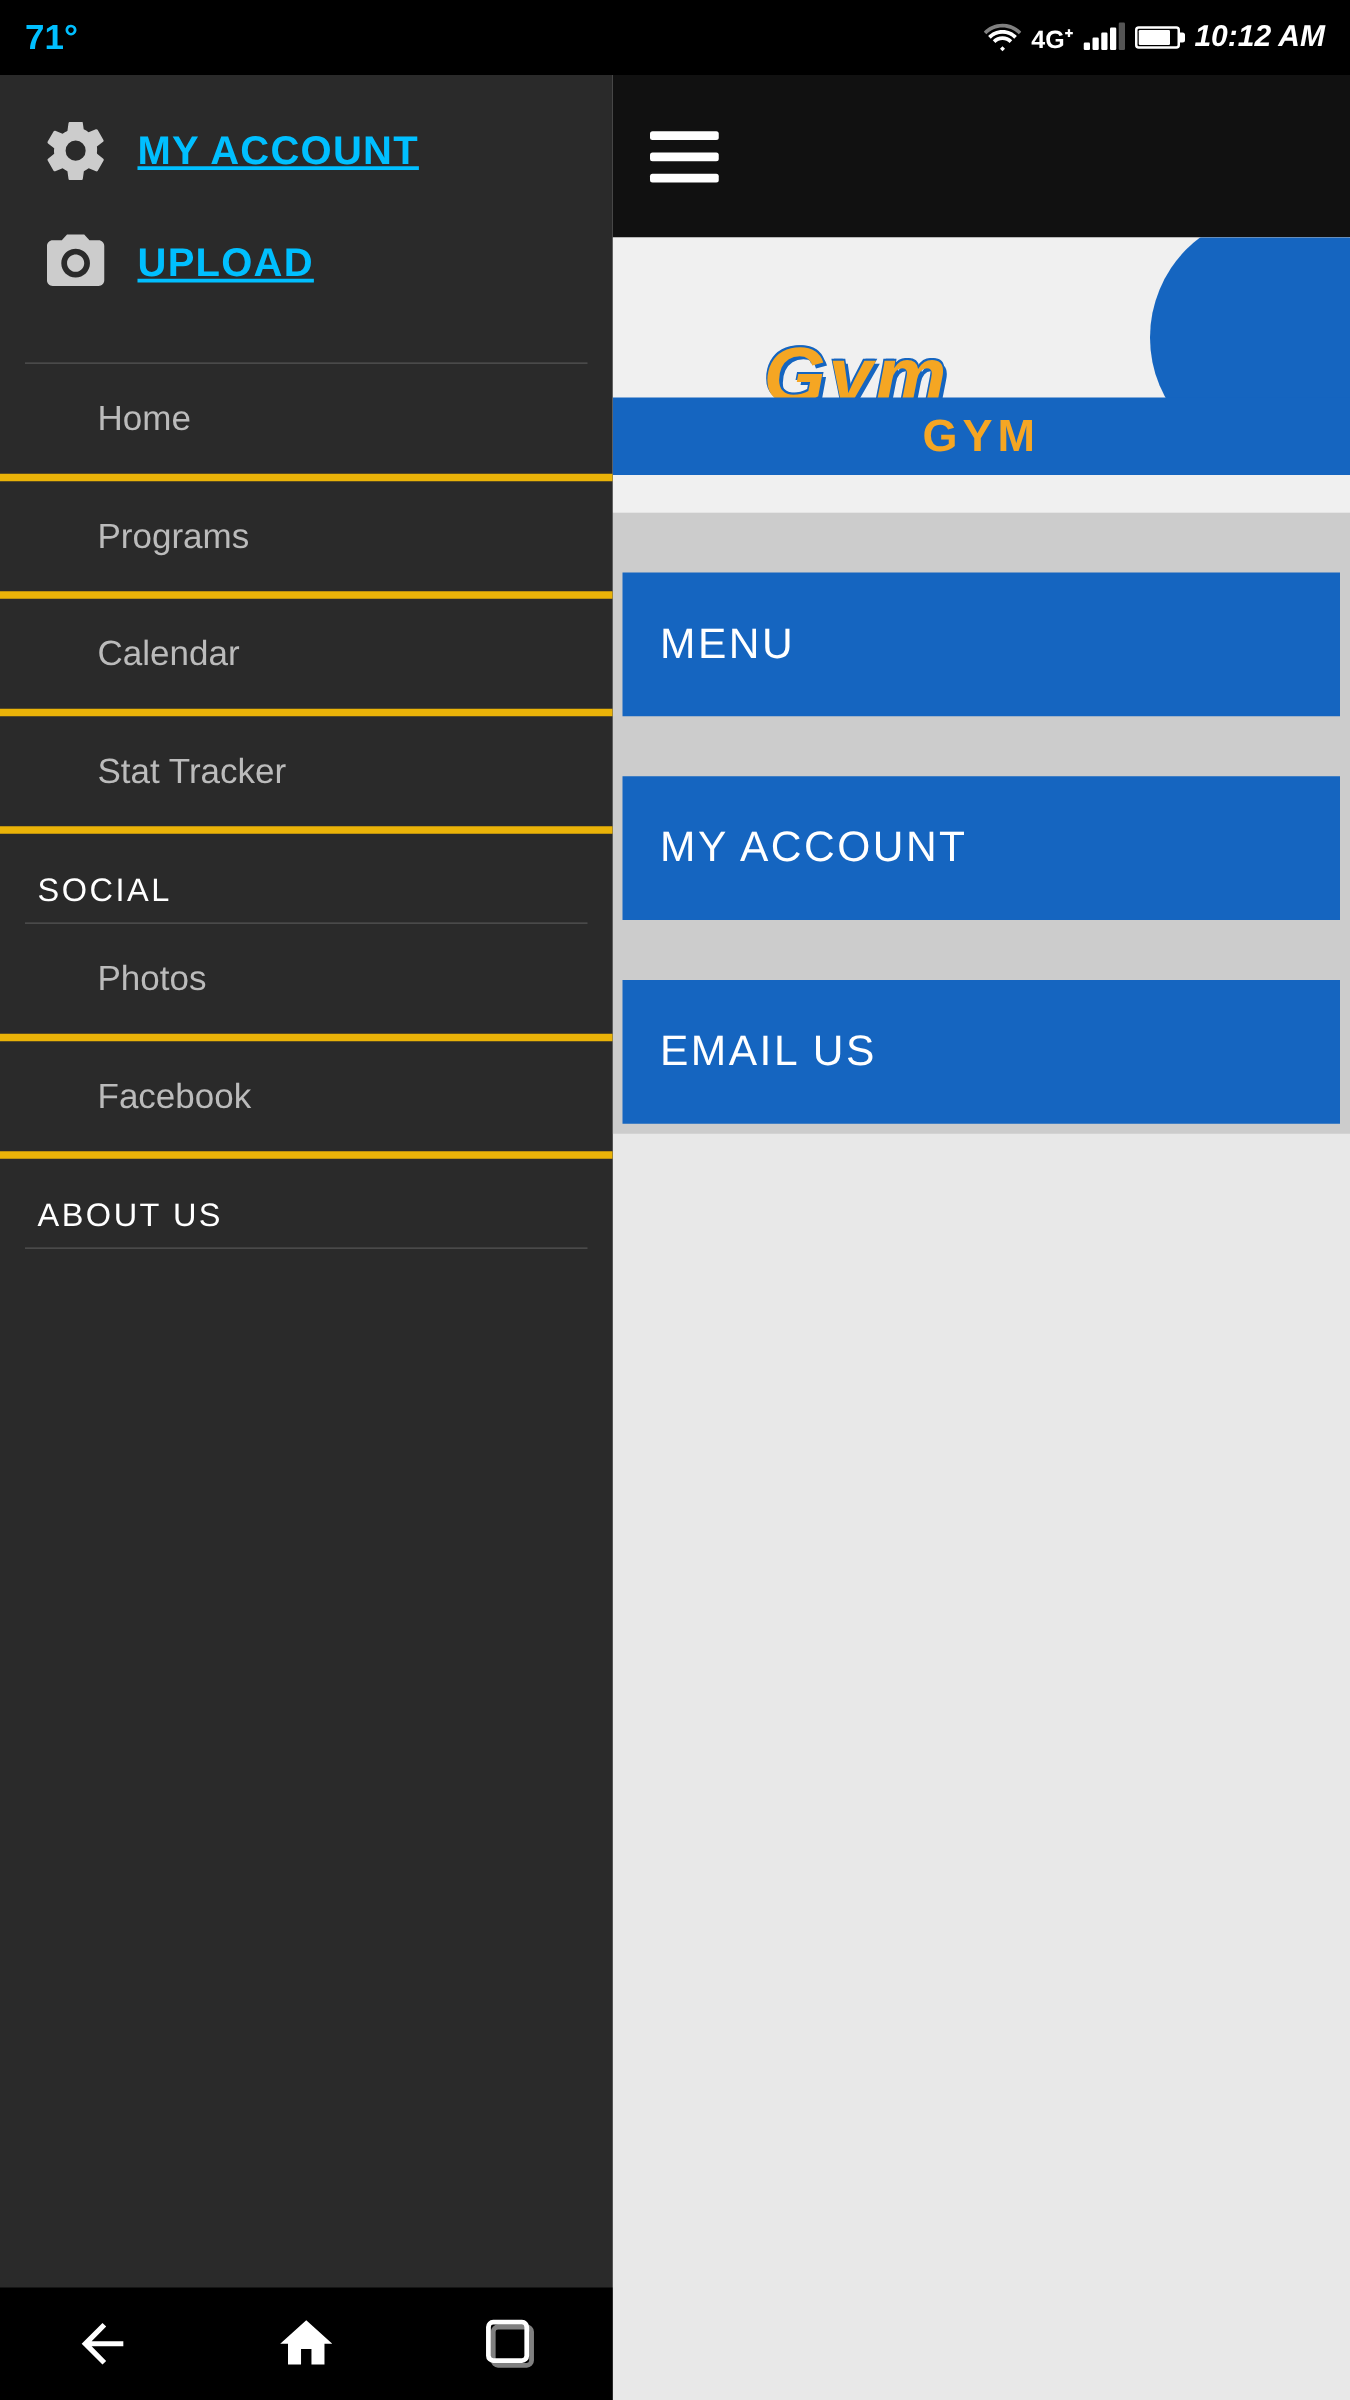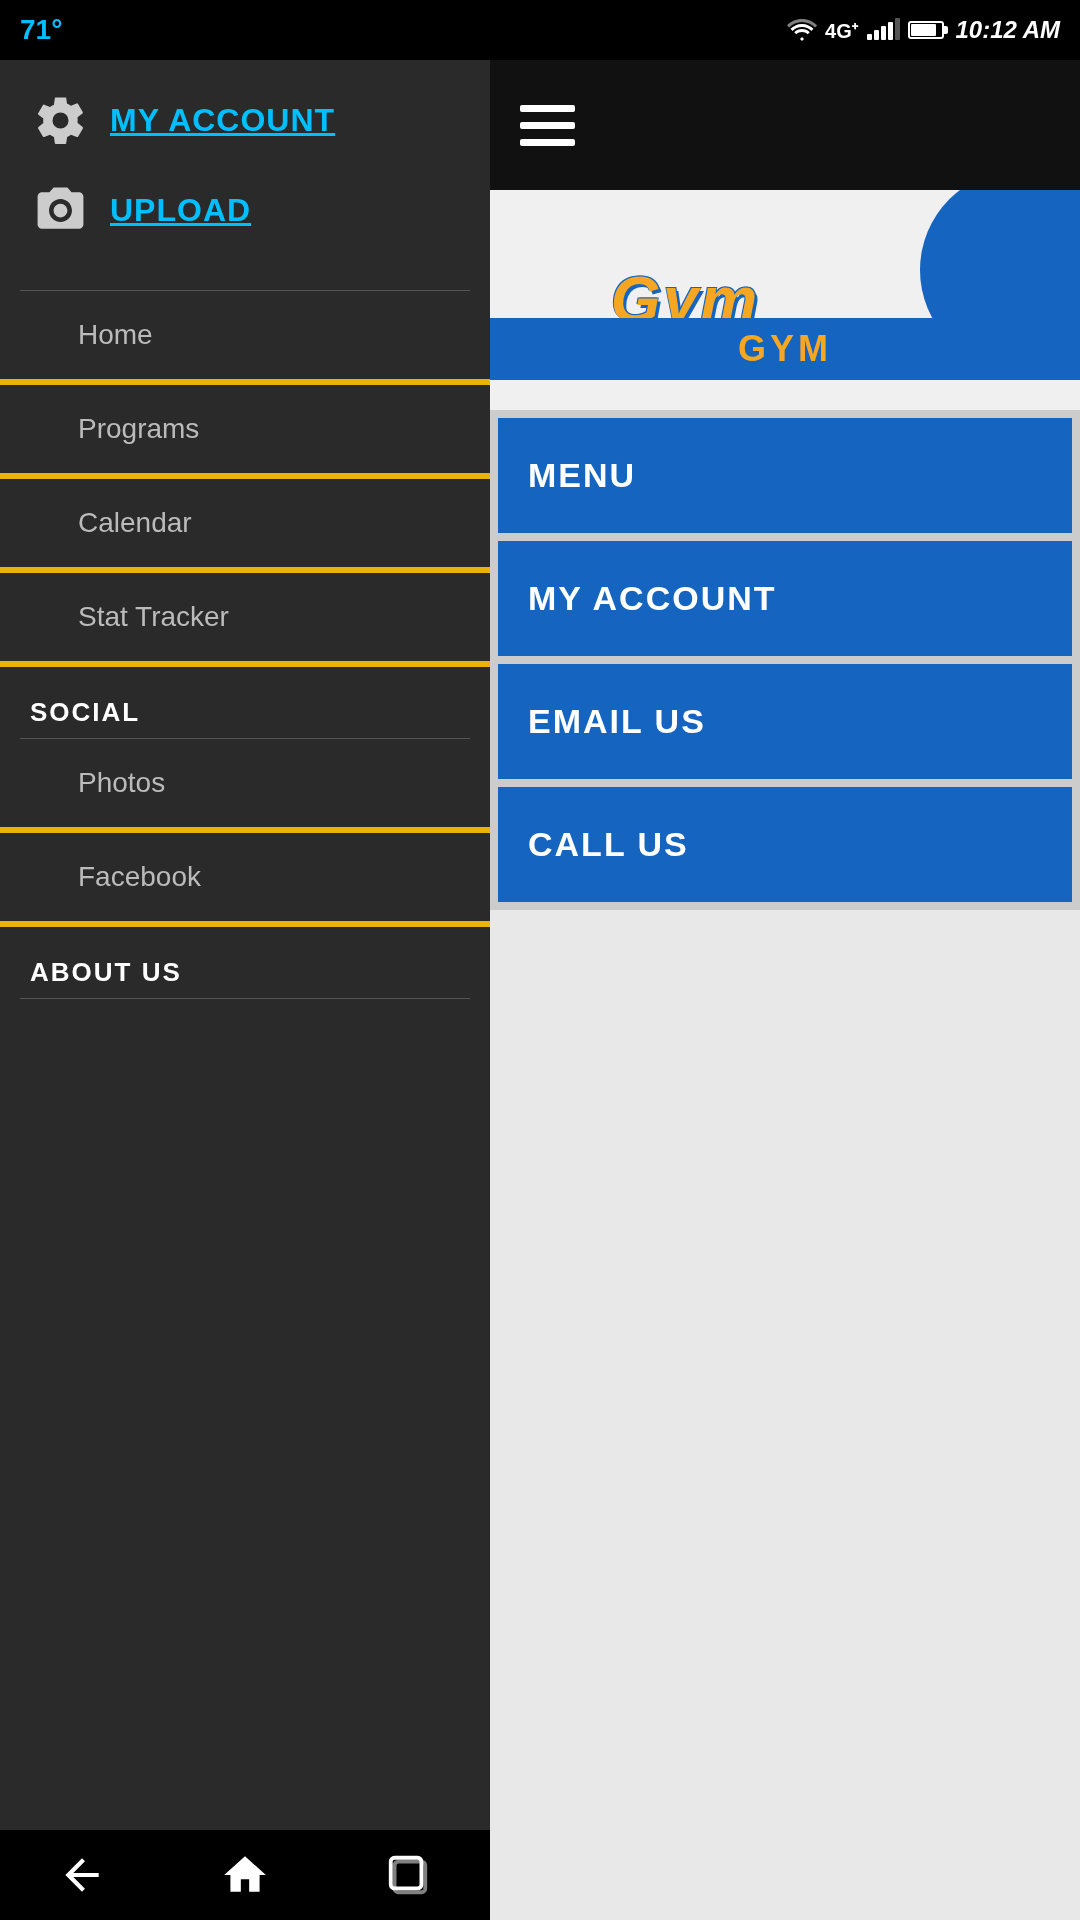--- a/index.html
+++ b/index.html
@@ -174,21 +174,21 @@
       color: #bbb;
       font-size: 28px;
       border-bottom: 6px solid #eab308;
       cursor: pointer;
     }
 
     .sidebar-section-header {
       padding: 30px 30px 10px 30px;
       color: #fff;
       font-size: 26px;
-      font-weight: bold;
+      font-weight: normal;
       letter-spacing: 2px;
     }
 
     
     .right-content {
       flex: 1;
       background: #e8e8e8;
       display: flex;
       flex-direction: column;
       overflow: hidden;
@@ -268,26 +268,27 @@
       flex-direction: column;
       gap: 8px;
       padding: 8px;
       background: #ccc;
     }
 
     .menu-btn {
       background: #1565c0;
       color: white;
       font-size: 34px;
-      font-weight: bold;
+      font-weight: normal;
       padding: 38px 30px;
       letter-spacing: 2px;
       cursor: pointer;
       border: none;
       text-align: left;
+      margin-top: 40px;
     }
 
     
     .bottom-nav {
       position: absolute;
       bottom: 0;
       left: 0;
       width: 490px;
       height: 90px;
       background: #000;
@@ -416,17 +417,16 @@
       <span class="gym-logo-text">Gym</span>
       <div class="gym-sub-banner">
         <span class="gym-sub-text">GYM</span>
       </div>
     </div>
 
     <div class="menu-buttons">
       <button class="menu-btn">MENU</button>
       <button class="menu-btn">MY ACCOUNT</button>
       <button class="menu-btn">EMAIL US</button>
-      <button class="menu-btn">CALL US</button>
     </div>
 
   </div>
 </div>
 
 </body></html>

